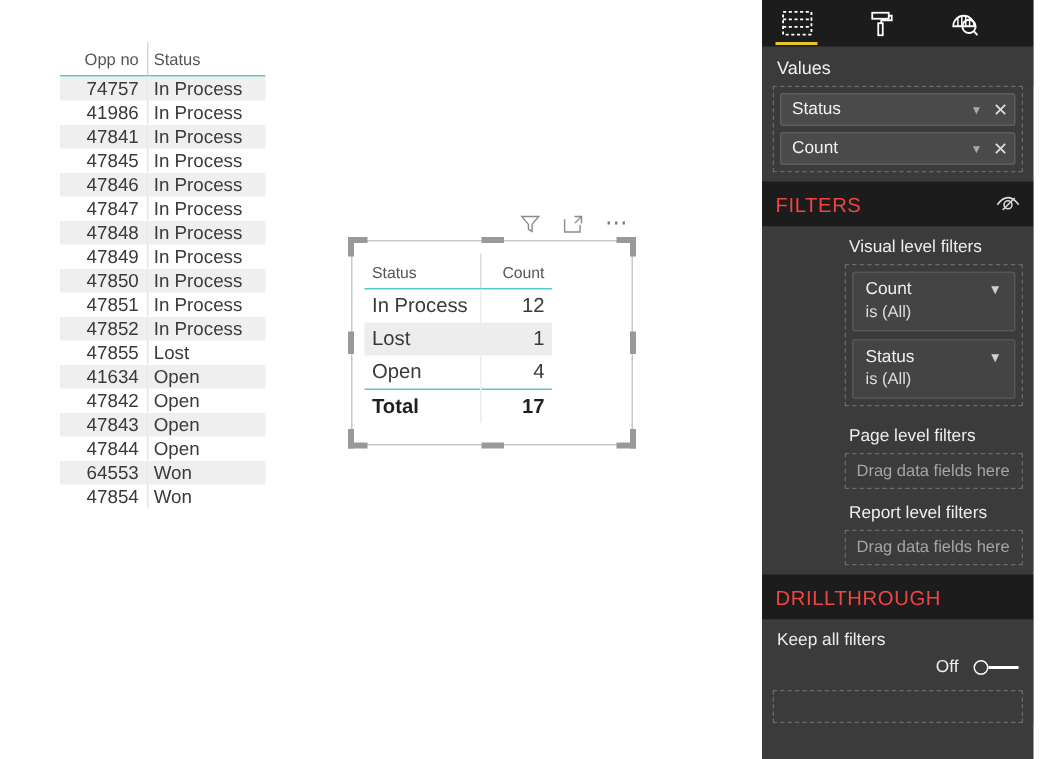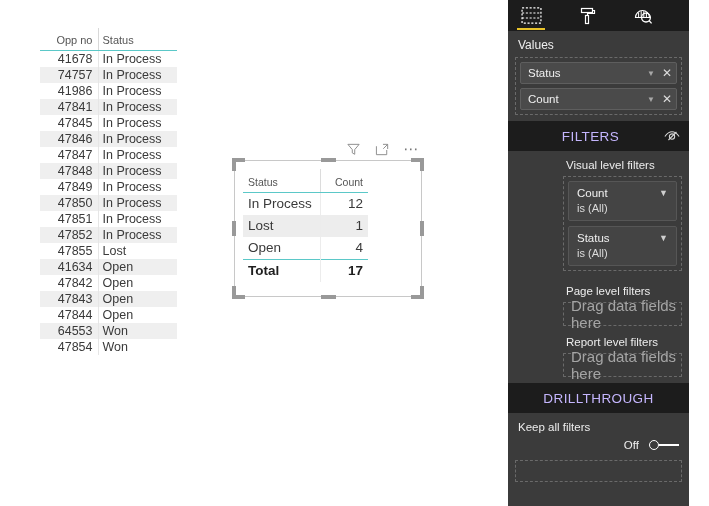--- a/index.html
+++ b/index.html
@@ -261,22 +261,21 @@
     height: 30px;
     display: flex;
     align-items: center;
     padding: 0 9px;
     margin-top: 2px;
   }
   .pane-header .ph-title {
     flex: 1;
     font-size: 13.5px;
     letter-spacing: 0.4px;
-    color: #c4b5fd;
-    text-align: center;
+    color: #ef4444;
   }
   .pane-header .ph-icon { cursor: pointer; display: flex; }
 
   
   #filters-body { background: #3b3b3b; padding-bottom: 2px; padding-left: 48px; }
   .filter-group-label {
     padding: 8px 10px 5px 10px;
     font-size: 11.5px;
     color: #ededed;
   }
@@ -303,21 +302,21 @@
     color: #dcdcdc;
   }
   .dropzone {
     margin: 0 7px 2px 7px;
     height: 22px;
     border: 1px dashed #6a6a6a;
     border-radius: 1px;
     display: flex;
     align-items: center;
     padding-left: 7px;
-    font-size: 15px;
+    font-size: 11px;
     color: #a5a5a5;
   }
 
   
   #drill-body { background: #3b3b3b; padding: 8px 0 0 0; }
   .drill-label { padding: 0 10px 6px 10px; font-size: 11.5px; color: #ededed; }
   .toggle-row {
     display: flex;
     align-items: center;
     padding: 0 10px 9px 14px;
@@ -351,24 +350,20 @@
         <col class="c-opp">
         <col class="c-status">
       </colgroup>
     <thead>
       <tr>
         <th class="th-opp">Opp no</th>
         <th class="th-status">Status</th>
       </tr>
     </thead>
     <tbody id="opp-body">
-        <tr>
-          <td class="cell-opp">41678</td>
-          <td class="cell-status">In Process</td>
-        </tr>
         <tr class="alt">
           <td class="cell-opp">74757</td>
           <td class="cell-status">In Process</td>
         </tr>
         <tr>
           <td class="cell-opp">41986</td>
           <td class="cell-status">In Process</td>
         </tr>
         <tr class="alt">
           <td class="cell-opp">47841</td>

